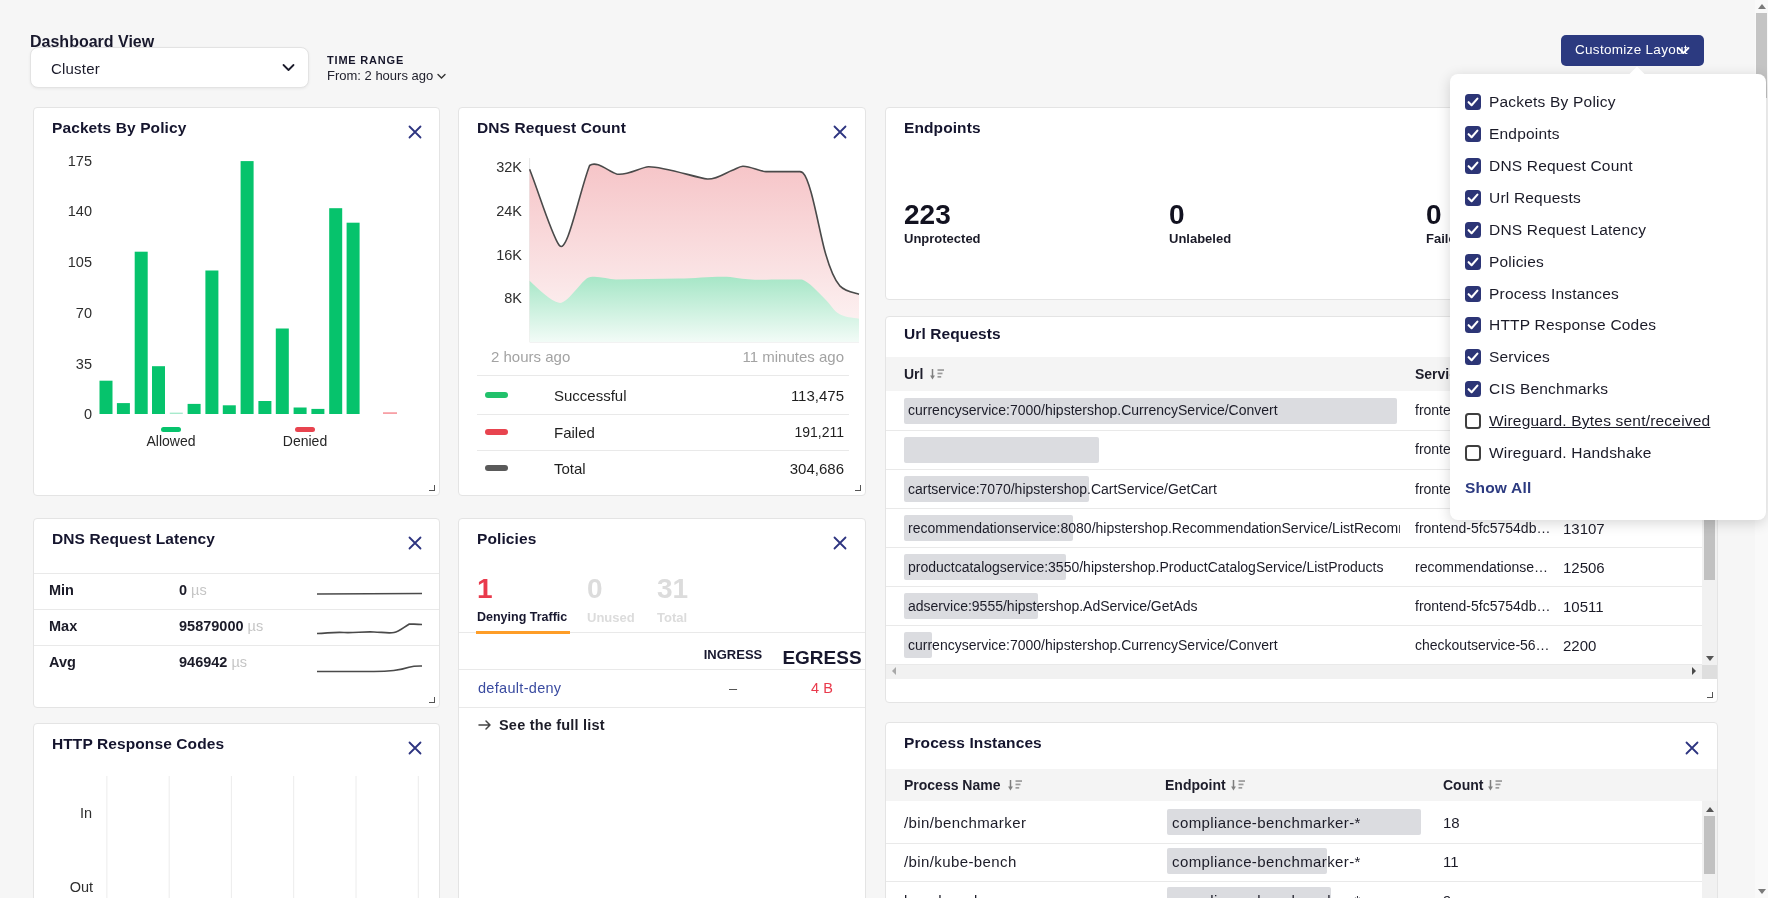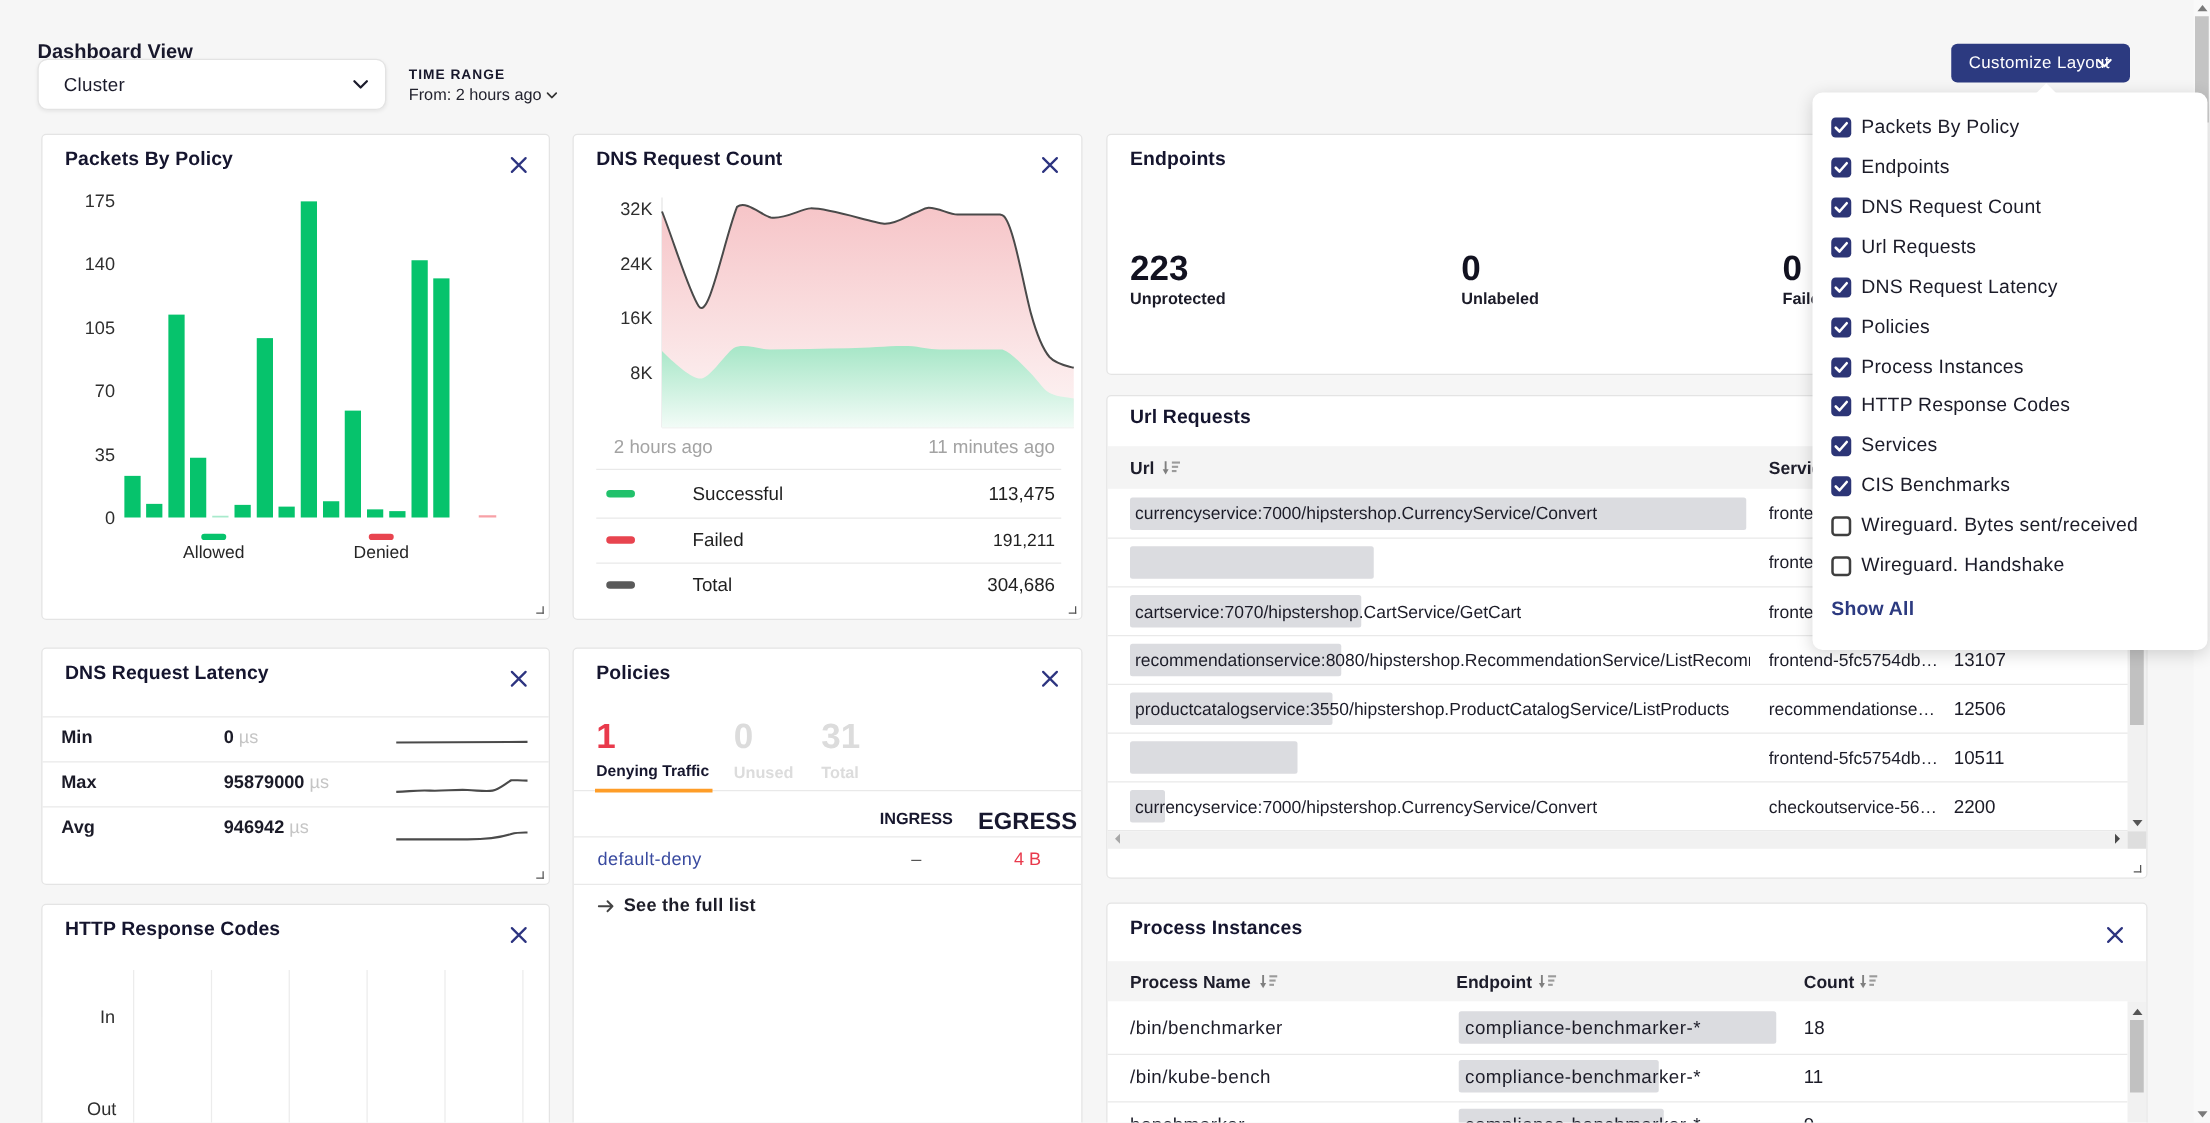--- a/index.html
+++ b/index.html
@@ -188,20 +188,21 @@
   <div style="position:absolute;left:677px;top:163.5px;font-size:15px;color:#1c1c28;">14996</div>
   <div style="position:absolute;left:18px;top:198px;width:169px;height:26px;background:#dbdce0;border-radius:2px;"></div>
   <div style="position:absolute;left:22px;top:202.5px;width:492px;overflow:hidden;white-space:nowrap;font-size:14px;color:#1c1c28;">recommendationservice:8080/hipstershop.RecommendationService/ListRecommendations</div>
   <div style="position:absolute;left:529px;top:202.5px;width:137px;overflow:hidden;white-space:nowrap;font-size:14px;color:#1c1c28;">frontend-5fc5754db…</div>
   <div style="position:absolute;left:677px;top:202.5px;font-size:15px;color:#1c1c28;">13107</div>
   <div style="position:absolute;left:18px;top:237px;width:162px;height:26px;background:#dbdce0;border-radius:2px;"></div>
   <div style="position:absolute;left:22px;top:241.5px;width:492px;overflow:hidden;white-space:nowrap;font-size:14px;color:#1c1c28;">productcatalogservice:3550/hipstershop.ProductCatalogService/ListProducts</div>
   <div style="position:absolute;left:529px;top:241.5px;width:137px;overflow:hidden;white-space:nowrap;font-size:14px;color:#1c1c28;">recommendationse…</div>
   <div style="position:absolute;left:677px;top:241.5px;font-size:15px;color:#1c1c28;">12506</div>
   <div style="position:absolute;left:18px;top:276px;width:134px;height:26px;background:#dbdce0;border-radius:2px;"></div>
+  <div style="position:absolute;left:22px;top:280.5px;width:492px;overflow:hidden;white-space:nowrap;font-size:14px;color:#1c1c28;">adservice:9555/hipstershop.AdService/GetAds</div>
   <div style="position:absolute;left:529px;top:280.5px;width:137px;overflow:hidden;white-space:nowrap;font-size:14px;color:#1c1c28;">frontend-5fc5754db…</div>
   <div style="position:absolute;left:677px;top:280.5px;font-size:15px;color:#1c1c28;">10511</div>
   <div style="position:absolute;left:18px;top:315px;width:28px;height:26px;background:#dbdce0;border-radius:2px;"></div>
   <div style="position:absolute;left:22px;top:319.5px;width:492px;overflow:hidden;white-space:nowrap;font-size:14px;color:#1c1c28;">currencyservice:7000/hipstershop.CurrencyService/Convert</div>
   <div style="position:absolute;left:529px;top:319.5px;width:137px;overflow:hidden;white-space:nowrap;font-size:14px;color:#1c1c28;">checkoutservice-56…</div>
   <div style="position:absolute;left:677px;top:319.5px;font-size:15px;color:#1c1c28;">2200</div>
 
   <div style="position:absolute;left:816px;top:74px;width:15px;height:273.5px;background:#f1f1f1;"></div>
   <div style="position:absolute;left:818px;top:184px;width:11px;height:79px;background:#c1c1c1;"></div>
   <div style="position:absolute;left:819.5px;top:338.5px;width:0;height:0;border-left:4.5px solid transparent;border-right:4.5px solid transparent;border-top:5px solid #555;"></div>
@@ -417,17 +418,17 @@
       </svg>
     </div>
 <div style="position:absolute;left:39px;top:274.2px;font-size:15.5px;color:#1b1b28;letter-spacing:.2px;">Services</div>
 <div style="position:absolute;left:15px;top:307.1px;width:16px;height:16px;background:#2c3576;border-radius:3.5px;">
       <svg width="16" height="16" viewBox="0 0 16 16" style="display:block;">
         <path d="M3.6 8.2 L6.6 11.2 L12.4 4.6" fill="none" stroke="#fff" stroke-width="2.1" stroke-linecap="round" stroke-linejoin="round"></path>
       </svg>
     </div>
 <div style="position:absolute;left:39px;top:306.1px;font-size:15.5px;color:#1b1b28;letter-spacing:.2px;">CIS Benchmarks</div>
 <div style="position:absolute;left:15px;top:338.9px;width:16px;height:16px;background:#fff;border:2px solid #3f3f3f;border-radius:3.5px;"></div>
-<div style="position:absolute;left:39px;top:337.9px;font-size:15.5px;color:#1b1b28;letter-spacing:.2px;">Wireguard. Bytes sent/received</div>
+<div style="position:absolute;left:39px;top:337.9px;font-size:15.5px;color:#1b1b28;letter-spacing:.2px;text-decoration:underline;">Wireguard. Bytes sent/received</div>
 <div style="position:absolute;left:15px;top:370.8px;width:16px;height:16px;background:#fff;border:2px solid #3f3f3f;border-radius:3.5px;"></div>
 <div style="position:absolute;left:39px;top:369.8px;font-size:15.5px;color:#1b1b28;letter-spacing:.2px;">Wireguard. Handshake</div>
 <div style="position:absolute;left:15px;top:405px;font-size:15.5px;font-weight:bold;color:#2c3a80;letter-spacing:.2px;">Show All</div>
 </div>
 
 </body></html>

